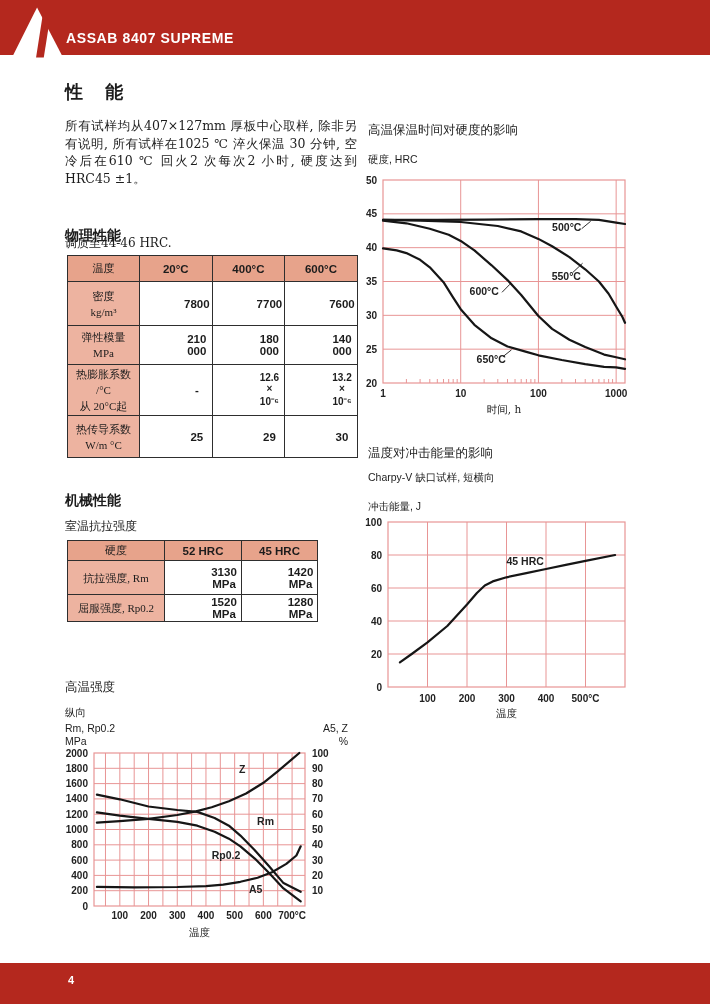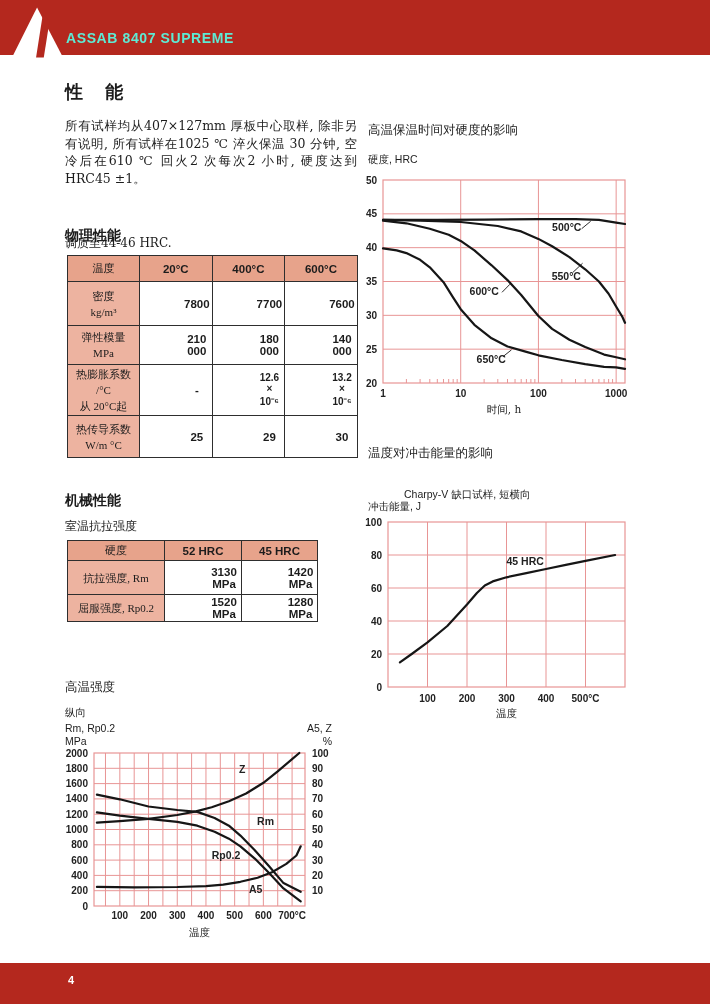--- a/index.html
+++ b/index.html
@@ -1,21 +1,21 @@
 <!DOCTYPE html>
 <html><head>
 <meta charset="utf-8">
 <style>
   html,body{margin:0;padding:0;background:#ffffff;}
   .page{position:relative;width:710px;height:1004px;background:#ffffff;overflow:hidden;
         font-family:"Liberation Sans",sans-serif;color:#1c1c1c;}
   .abs{position:absolute;}
   
   .banner{left:0;top:0;width:710px;height:55px;background:#b4281e;}
-  .banner-title{left:66px;top:30px;color:#5eead4;font-size:14px;font-weight:bold;
+  .banner-title{left:66px;top:30px;color:#ffffff;font-size:14px;font-weight:bold;
         letter-spacing:0.6px;font-family:"Liberation Sans",sans-serif;}
   .logo{left:12px;top:6px;width:52px;height:52px;overflow:visible;}
   
   .footerbar{left:0;top:963px;width:710px;height:41px;background:#b4281e;}
   .pagenum{left:68px;top:974px;color:#ffffff;font-size:11px;font-weight:bold;}
   
   .kai{font-family:"DejaVu Serif","Liberation Serif",serif;text-align:center;}
   .h1{left:65px;top:80px;font-size:18px;font-weight:bold;letter-spacing:8px;}
   .intro{left:65px;top:117px;width:292px;font-size:12.5px;line-height:17.5px;text-align:justify;}
   .h2{font-size:14px;font-weight:bold;font-family:"Liberation Sans",sans-serif;}
@@ -127,21 +127,21 @@
       <td class="val">1520 MPa</td>
       <td class="val">1280 MPa</td>
     </tr>
   </tbody>
     </table>
 
   <div class="abs kai caption" style="left:65px;top:679px;">高温强度</div>
   <div class="abs kai axis-note" style="left:65px;top:706px;">纵向</div>
   <div class="abs axis-note" style="left:65px;top:722px;font-family:'Liberation Sans',sans-serif;">Rm, Rp0.2
 MPa</div>
-  <div class="abs axis-note right-align" style="right:378px;top:722px;font-family:'Liberation Sans',sans-serif;">A5, Z
+  <div class="abs axis-note right-align" style="right:362px;top:722px;font-family:'Liberation Sans',sans-serif;">A5, Z
 %</div>
   <div class="chart-mount" id="chart-strength_vs_temp" style="left:55px;top:745px;width:290px;height:200px;"><svg width="290" height="200" viewBox="0 0 290 200" font-family="Liberation Sans, sans-serif">
         <line x1="50.482993197278915" y1="8" x2="50.482993197278915" y2="161" stroke="#e89595" stroke-width="1"></line>
         <line x1="64.83673469387755" y1="8" x2="64.83673469387755" y2="161" stroke="#e89595" stroke-width="1"></line>
         <line x1="79.19047619047619" y1="8" x2="79.19047619047619" y2="161" stroke="#e89595" stroke-width="1"></line>
         <line x1="93.54421768707483" y1="8" x2="93.54421768707483" y2="161" stroke="#e89595" stroke-width="1"></line>
         <line x1="107.89795918367346" y1="8" x2="107.89795918367346" y2="161" stroke="#e89595" stroke-width="1"></line>
         <line x1="122.25170068027211" y1="8" x2="122.25170068027211" y2="161" stroke="#e89595" stroke-width="1"></line>
         <line x1="136.60544217687075" y1="8" x2="136.60544217687075" y2="161" stroke="#e89595" stroke-width="1"></line>
         <line x1="150.9591836734694" y1="8" x2="150.9591836734694" y2="161" stroke="#e89595" stroke-width="1"></line>
@@ -256,21 +256,21 @@
         <text x="17" y="182.66666666666669" font-size="10" font-weight="600" fill="#222" text-anchor="end">25</text>
         <text x="17" y="148.83333333333334" font-size="10" font-weight="600" fill="#222" text-anchor="end">30</text>
         <text x="17" y="115" font-size="10" font-weight="600" fill="#222" text-anchor="end">35</text>
         <text x="17" y="81.16666666666669" font-size="10" font-weight="600" fill="#222" text-anchor="end">40</text>
         <text x="17" y="47.333333333333314" font-size="10" font-weight="600" fill="#222" text-anchor="end">45</text>
         <text x="17" y="13.5" font-size="10" font-weight="600" fill="#222" text-anchor="end">50</text>
         <text x="144" y="243" font-size="10.5" fill="#222" text-anchor="middle" font-family="DejaVu Serif, serif">时间, h</text>
       </svg></div>
 
   <div class="abs kai caption" style="left:368px;top:445px;">温度对冲击能量的影响</div>
-  <div class="abs axis-note" style="left:368px;top:488px;margin-left:36px;">Charpy-V 缺口试样, 短横向</div>
+  <div class="abs axis-note" style="left:368px;top:471px;">Charpy-V 缺口试样, 短横向</div>
   <div class="abs axis-note" style="left:368px;top:500px;">冲击能量, J</div>
   <div class="chart-mount" id="chart-impact_vs_temp" style="left:365px;top:512px;width:300px;height:208px;"><svg width="300" height="208" viewBox="0 0 300 208" font-family="Liberation Sans, sans-serif">
         <line x1="62.5" y1="10" x2="62.5" y2="175" stroke="#e89595" stroke-width="1"></line>
         <line x1="102" y1="10" x2="102" y2="175" stroke="#e89595" stroke-width="1"></line>
         <line x1="141.5" y1="10" x2="141.5" y2="175" stroke="#e89595" stroke-width="1"></line>
         <line x1="181" y1="10" x2="181" y2="175" stroke="#e89595" stroke-width="1"></line>
         <line x1="220.5" y1="10" x2="220.5" y2="175" stroke="#e89595" stroke-width="1"></line>
         <line x1="23" y1="142" x2="260" y2="142" stroke="#e89595" stroke-width="1"></line>
         <line x1="23" y1="109" x2="260" y2="109" stroke="#e89595" stroke-width="1"></line>
         <line x1="23" y1="76" x2="260" y2="76" stroke="#e89595" stroke-width="1"></line>

